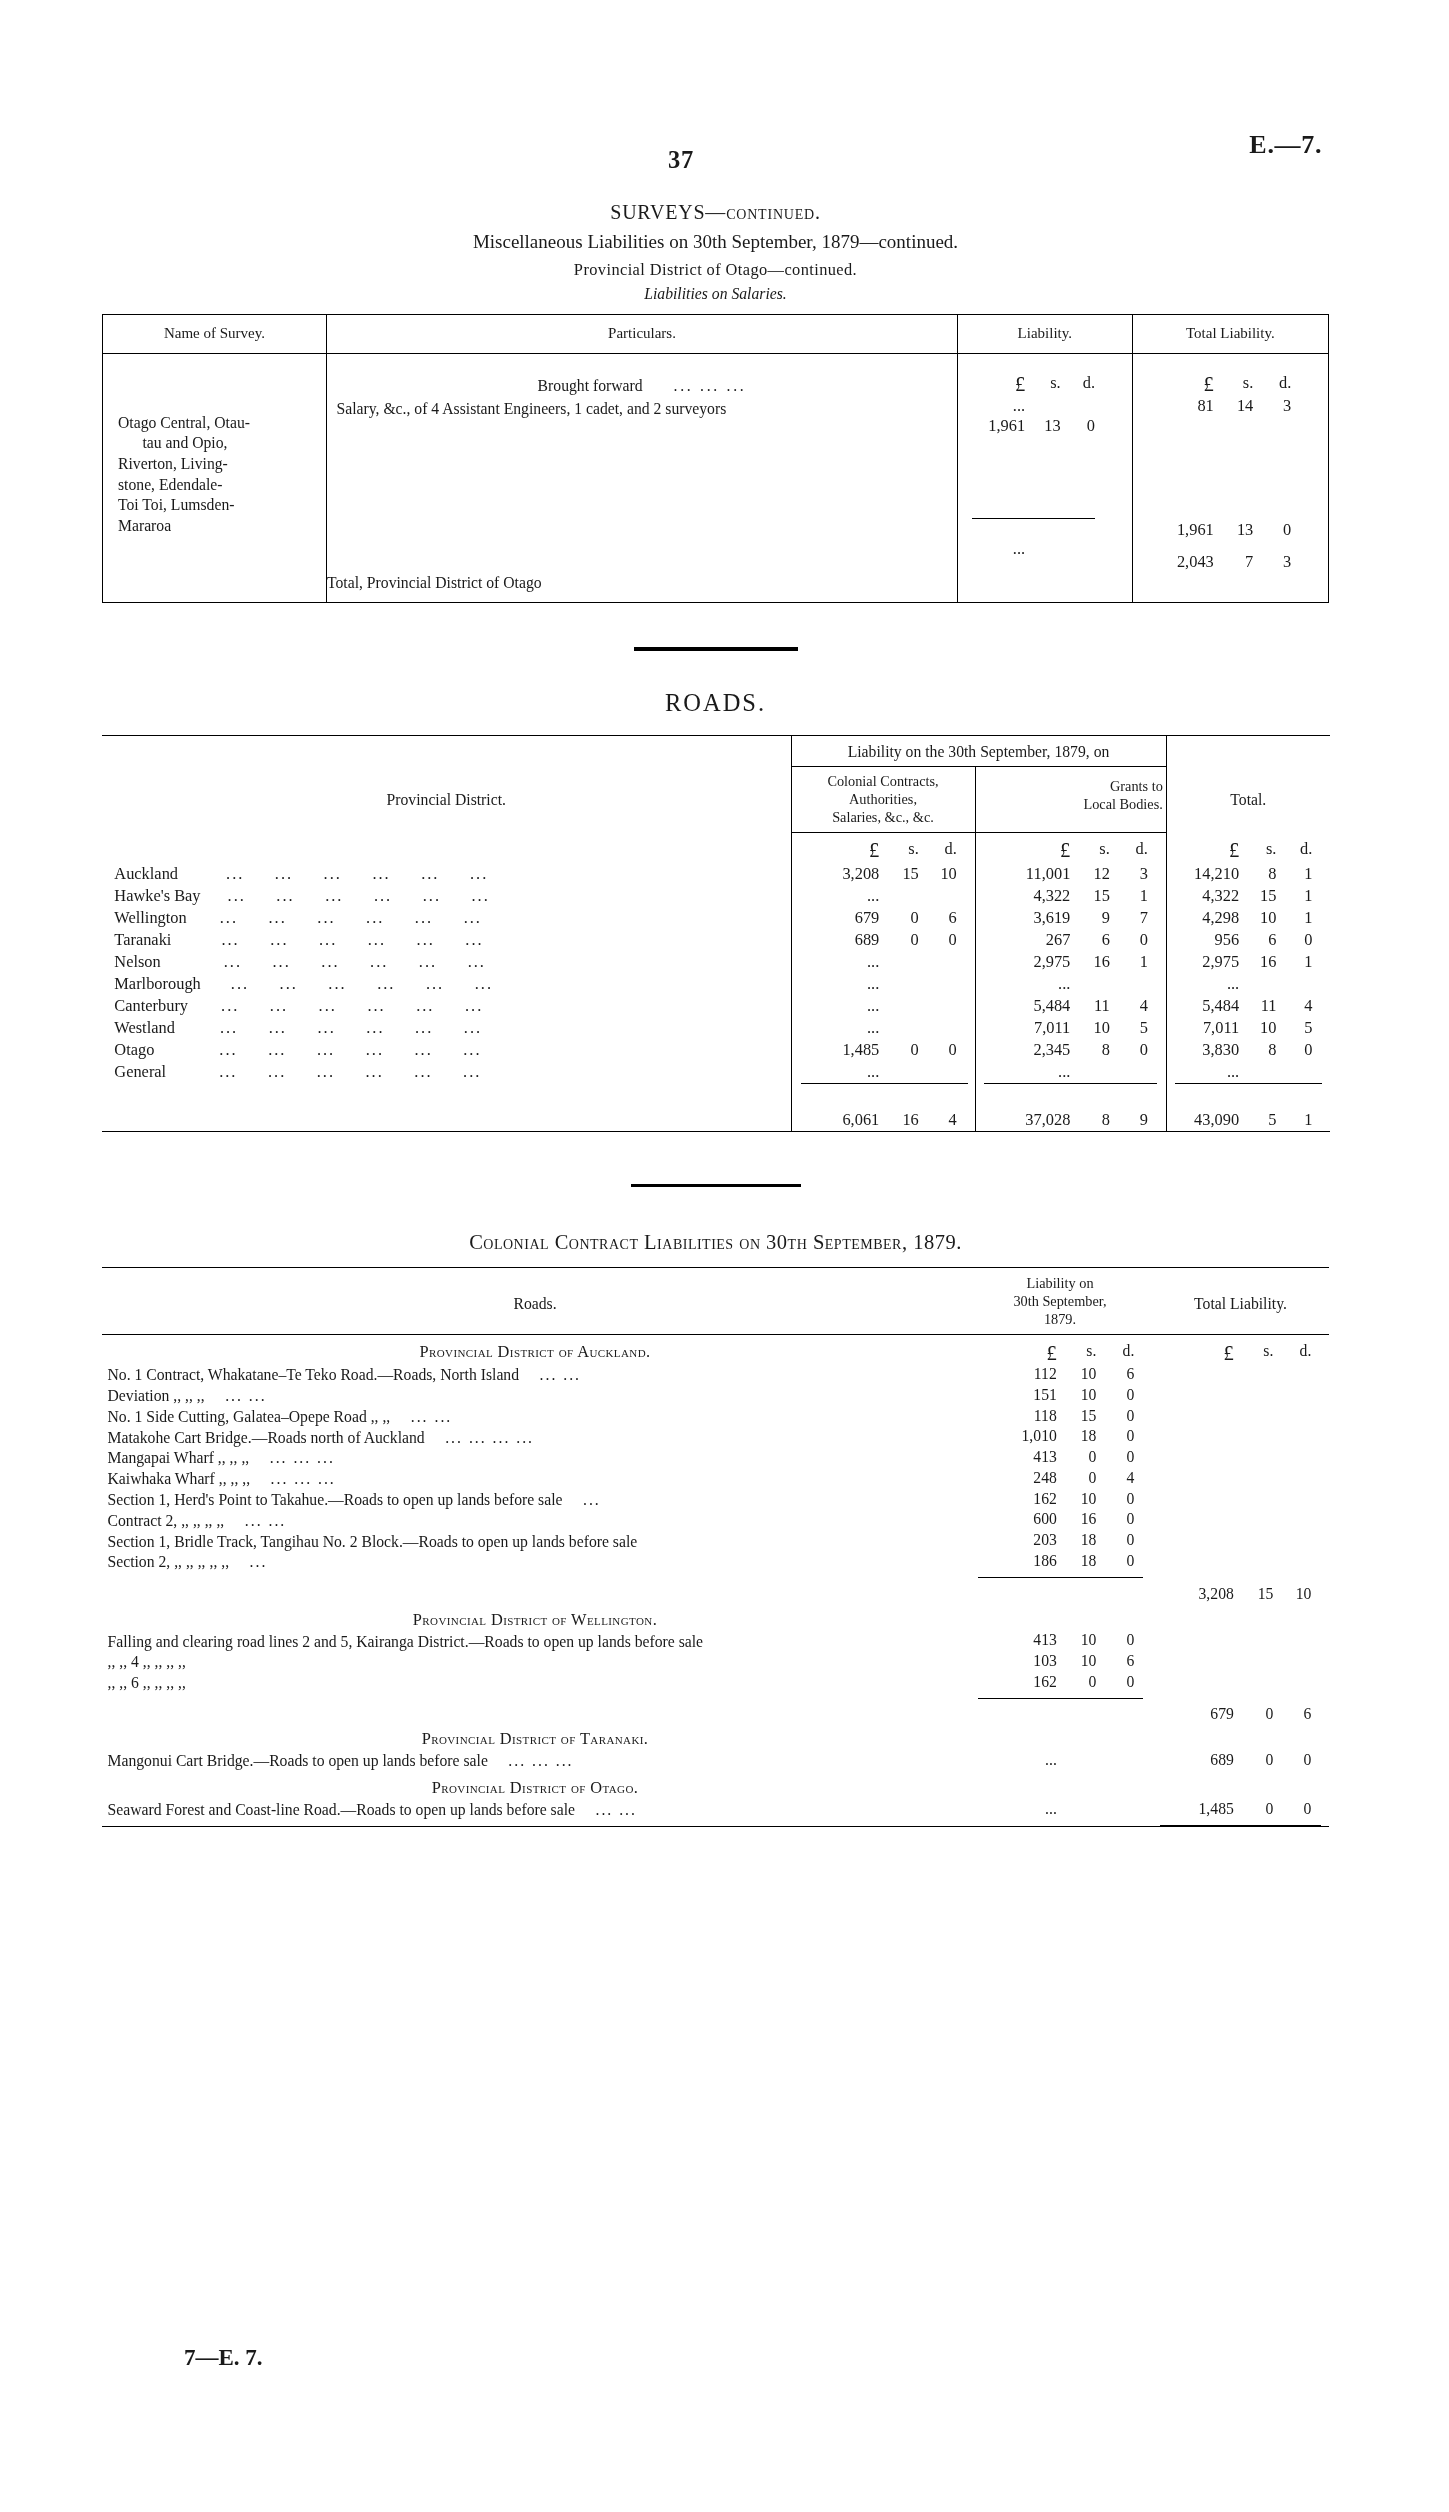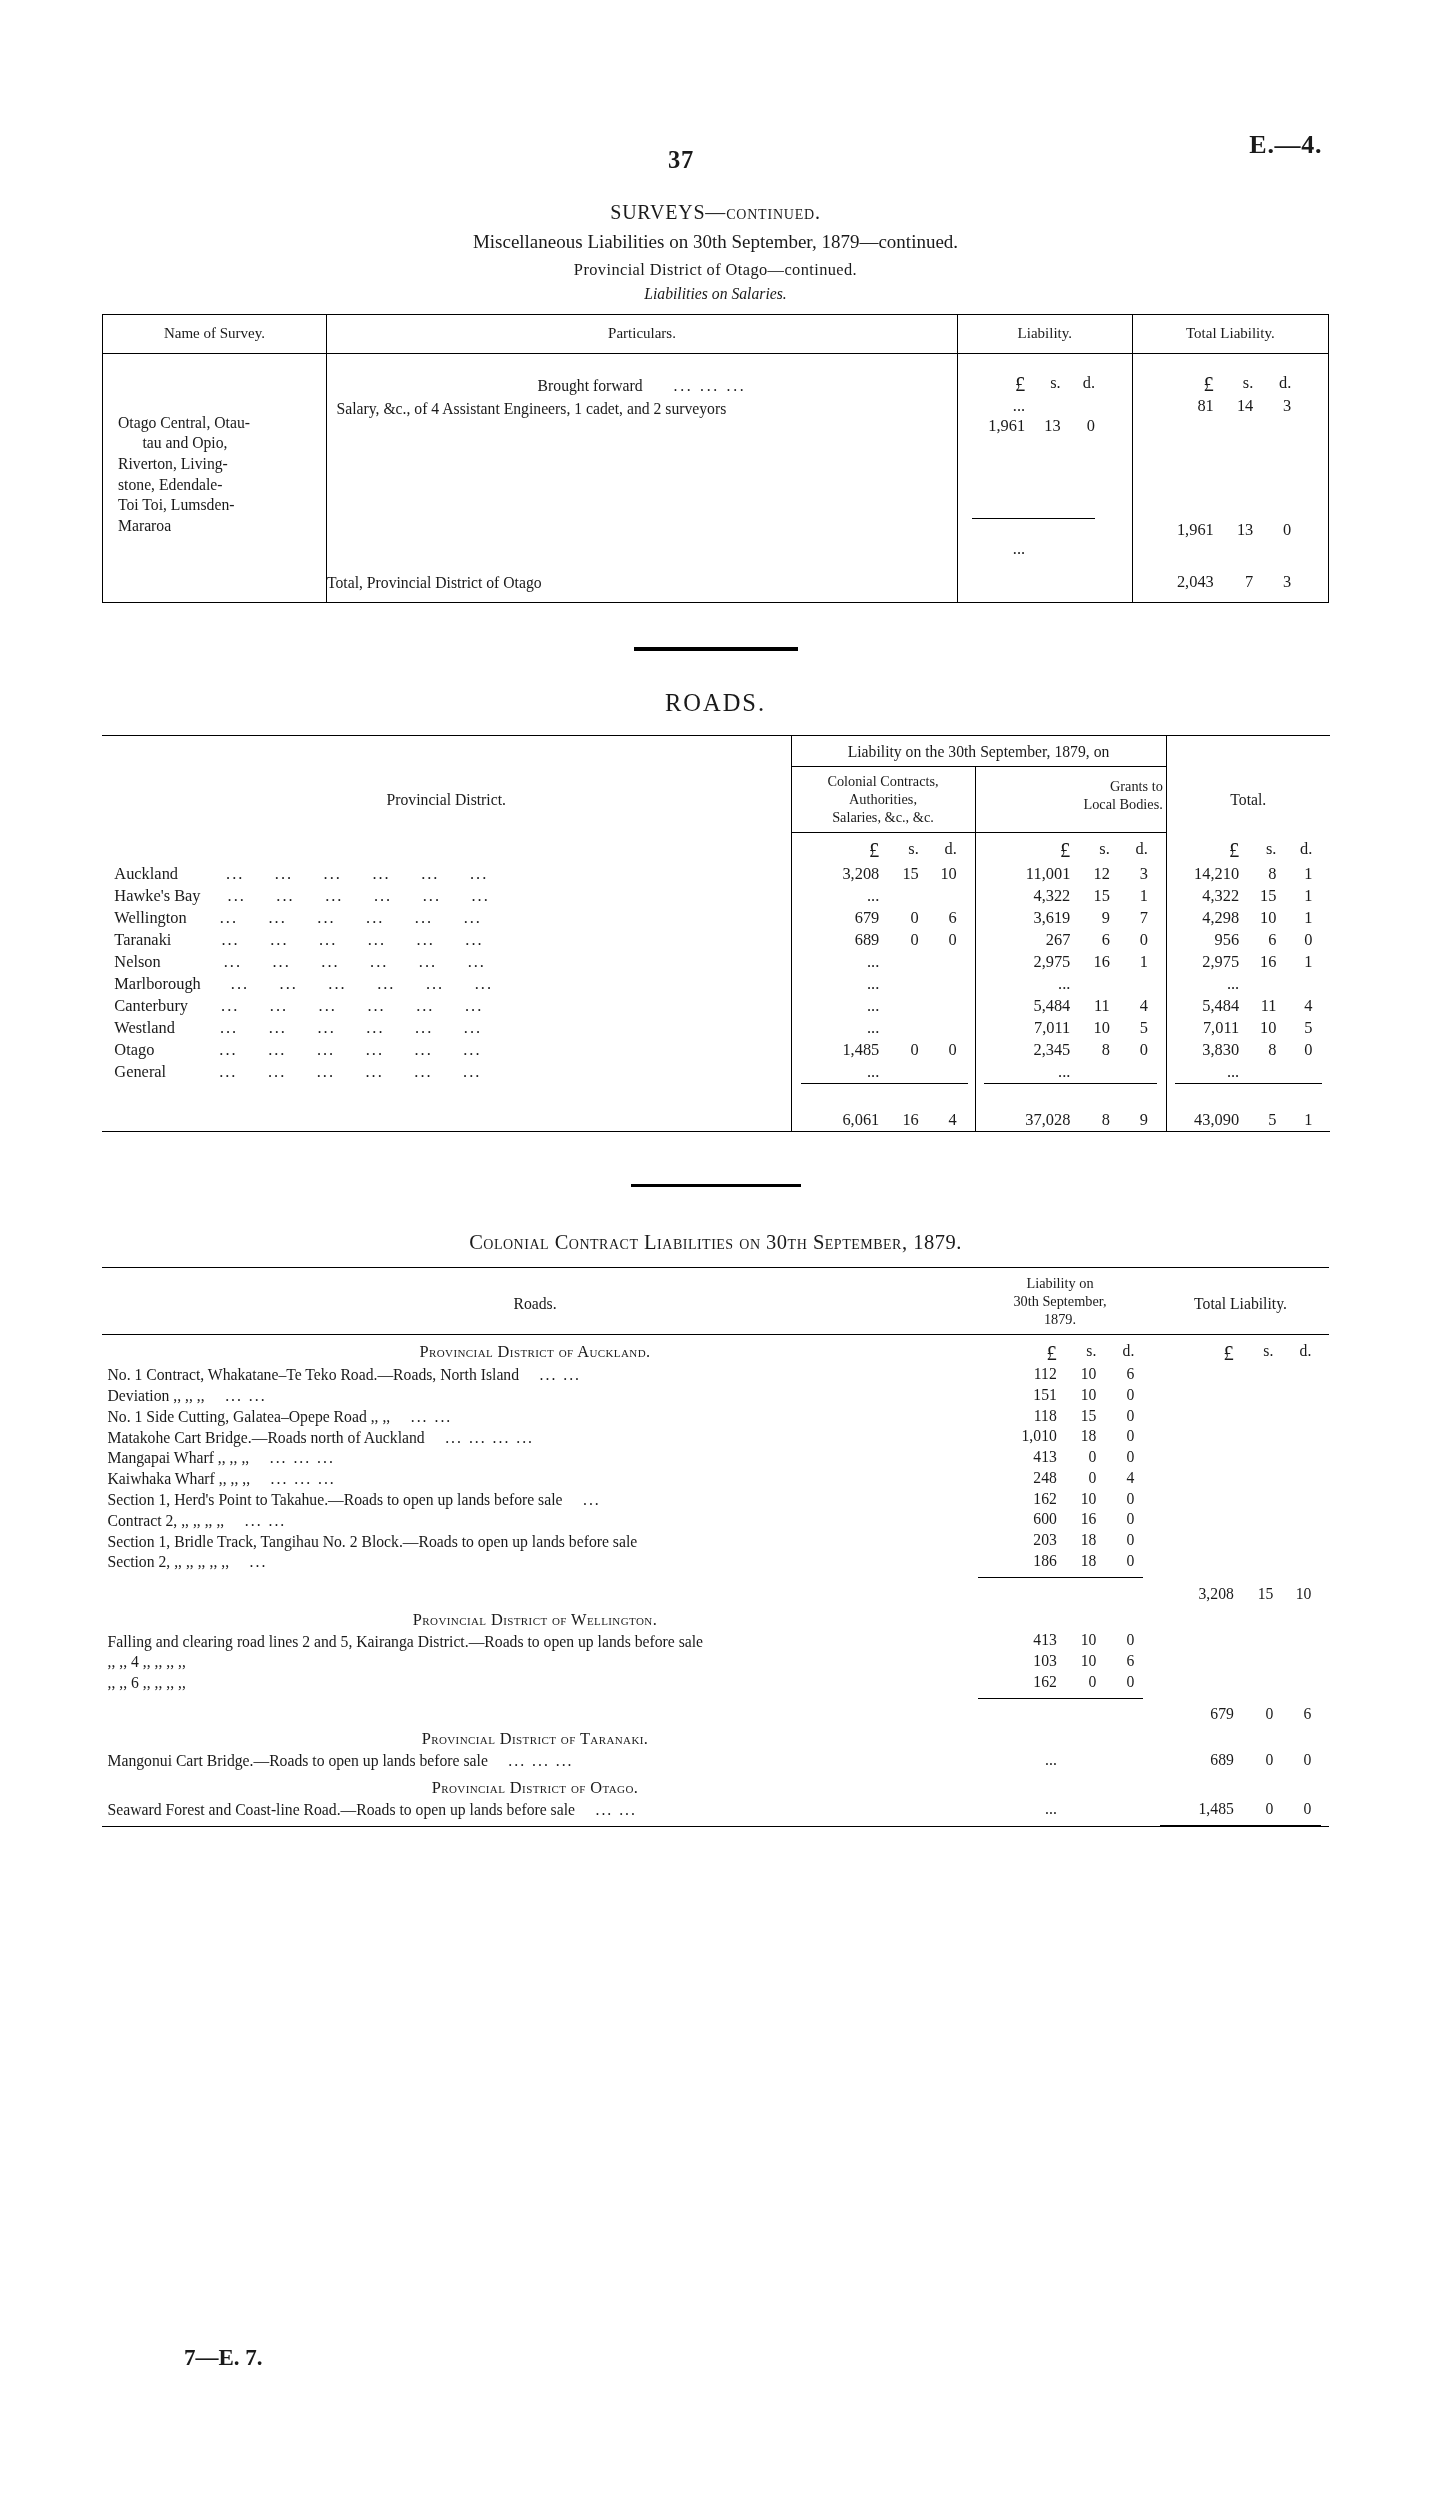--- a/index.html
+++ b/index.html
@@ -217,21 +217,21 @@
   .dotrow { letter-spacing: 2px; }
 </style>
 </head>
 <body>
 
 <div class="page">
   <div class="content">
 
     <div class="pagehead">
       <div class="folio">37</div>
-      <div class="docref">E.—4.</div>
+      <div class="docref">E.—7.</div>
     </div>
 
     <div class="title1 t-center">
       <span class="smallcaps">SURVEYS—continued.</span>
     </div>
     <div class="title2 t-center">Miscellaneous Liabilities on 30th September, 1879—continued.</div>
     <div class="title3 t-center">Provincial District of Otago—continued.</div>
     <div class="title4 t-center">Liabilities on Salaries.</div>
 
     <div class="t1wrap">
@@ -310,21 +310,21 @@
                 <div class="amtgrp">
                   <span class="amt a-l">81</span>
                   <span class="amt a-s">14</span>
                   <span class="amt a-d">3</span>
                 </div>
                 <div class="amtgrp" style="margin-top:104px">
                   <span class="amt a-l">1,961</span>
                   <span class="amt a-s">13</span>
                   <span class="amt a-d">0</span>
                 </div>
-                <div class="amtgrp" style="margin-top:32px">
+                <div class="amtgrp" style="margin-top:12px">
                   <span class="amt a-l">2,043</span>
                   <span class="amt a-s">7</span>
                   <span class="amt a-d">3</span>
                 </div>
               </div>
             </td>
           </tr>
         </tbody>
       </table>
     </div>

